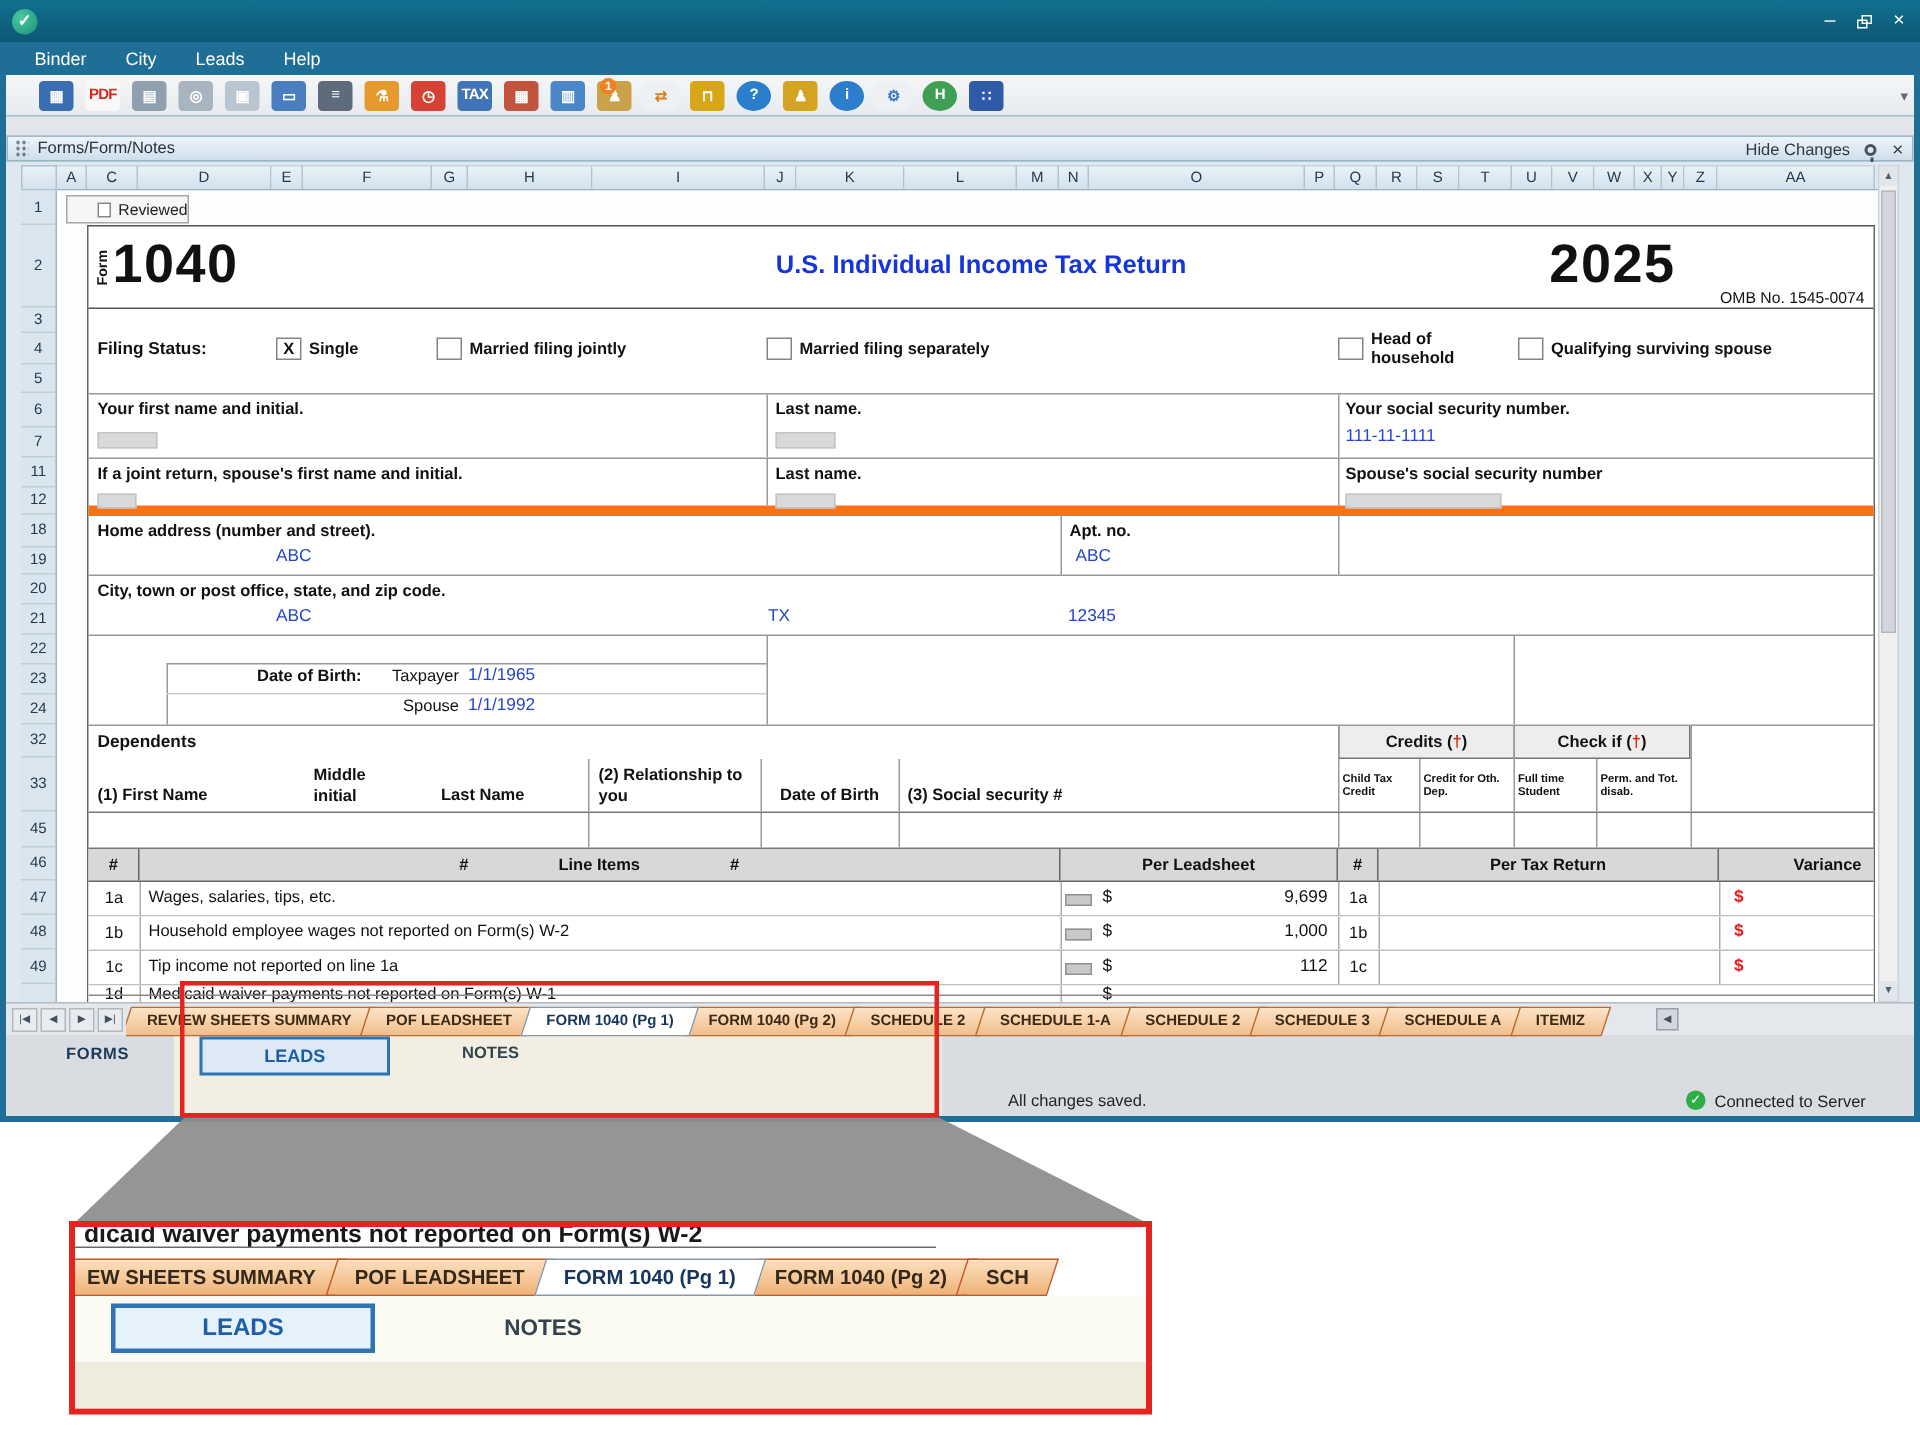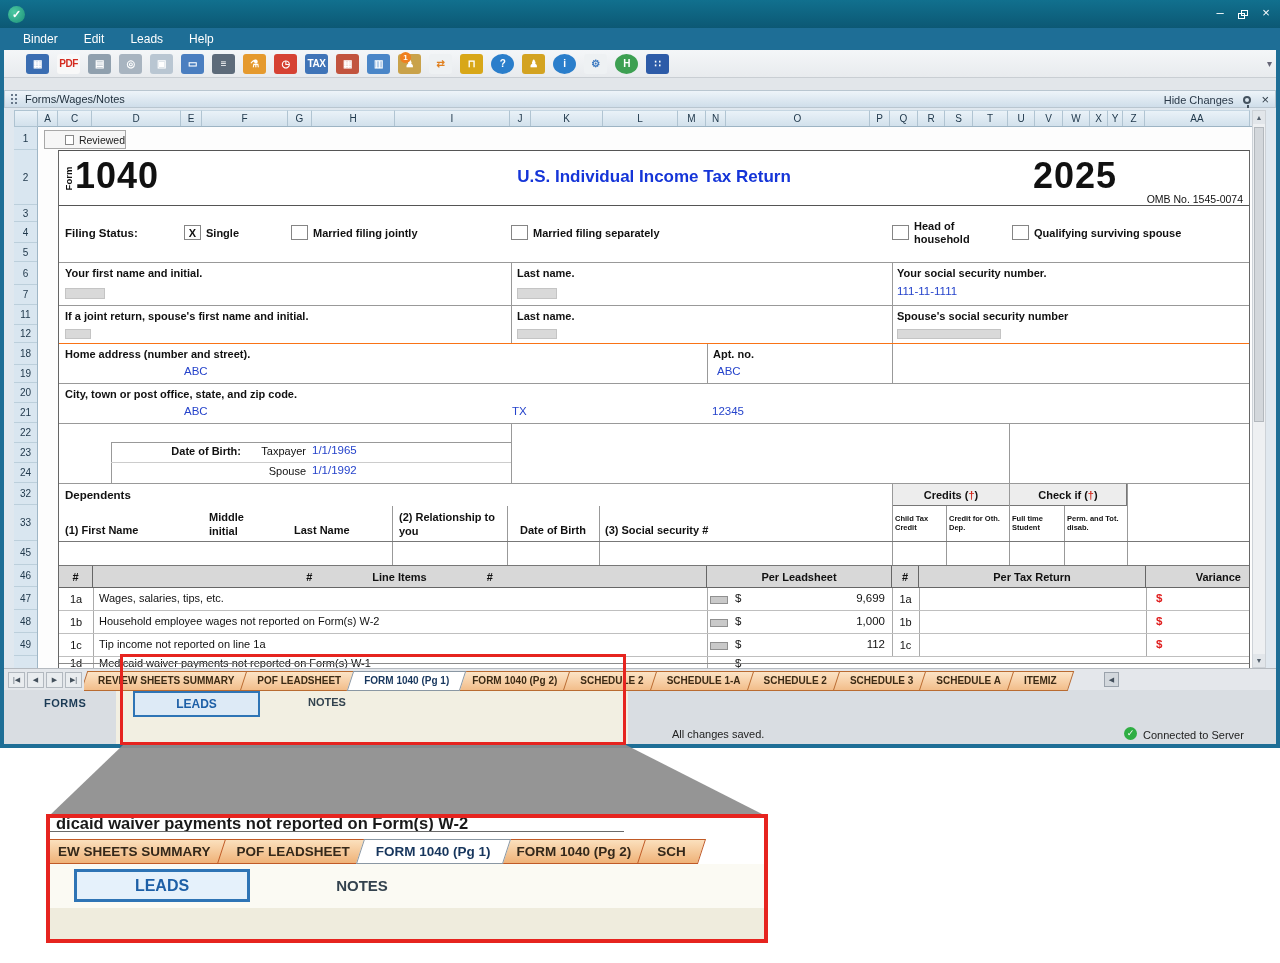--- a/index.html
+++ b/index.html
@@ -201,21 +201,21 @@
         <span class="win-btn restore-icon">
             <i></i>
             <b></b>
           </span>
         <span class="win-btn">×</span>
       </div>
     </div>
 
     <div id="menubar">
       <span class="menu-item">Binder</span>
-      <span class="menu-item">Edit</span>
+      <span class="menu-item">City</span>
       <span class="menu-item">Leads</span>
       <span class="menu-item">Help</span>
     </div>
 
     <div id="toolbar">
 
         <span class="t-ico" style="background: rgb(58, 109, 178); color: rgb(255, 255, 255); border-radius: 3px;">▦</span>
 
         <span class="t-ico" style="background: rgb(248, 248, 248); color: rgb(212, 42, 30); border-radius: 3px;">PDF</span>
 
@@ -257,21 +257,21 @@
 
         <span class="t-ico" style="background: rgb(45, 91, 168); color: rgb(255, 255, 255); border-radius: 3px;">∷</span>
       </div>
     <div class="ab t-badge" style="top:52px;">1</div>
     <div class="ab t-overflow" style="top:58px;">▾</div>
 
     <div id="gap-strip"></div>
 
     <div id="panel-header">
       <span class="grip"></span>
-      <span class="panel-title">Forms/Wages/Notes</span>
+      <span class="panel-title">Forms/Form/Notes</span>
       <span class="panel-right">
         <span class="hide-changes">Hide Changes</span>
         <span class="pin-icon"></span>
         <span class="panel-close">×</span>
       </span>
     </div>
 
     <div id="panel-body">
 
       <div id="corner-cell"></div>
@@ -415,21 +415,21 @@
             <span class="vl" style="left:452px;"></span>
             <span class="vl" style="left:833px;"></span>
             <span class="lbl" style="left:6px; top:4px;">Your first name and initial.</span>
             <span class="stub" style="left:6px; top:25px; width:40px; height:11px;"></span>
             <span class="lbl" style="left:458px; top:4px;">Last name.</span>
             <span class="stub" style="left:458px; top:25px; width:40px; height:11px;"></span>
             <span class="lbl" style="left:838px; top:4px;">Your social security number.</span>
             <span class="bval" style="left:838px; top:22px;">111-11-1111</span>
           </div>
 
-          <div class="band" style="height:38px; border-bottom:1px solid #f97316;">
+          <div class="band" style="height:38px; border-bottom:7px solid #f97316;">
             <span class="vl" style="left:452px;"></span>
             <span class="vl" style="left:833px;"></span>
             <span class="lbl" style="left:6px; top:4px;">If a joint return, spouse's first name and initial.</span>
             <span class="stub" style="left:6px; top:23px; width:26px; height:10px;"></span>
             <span class="lbl" style="left:458px; top:4px;">Last name.</span>
             <span class="stub" style="left:458px; top:23px; width:40px; height:10px;"></span>
             <span class="lbl" style="left:838px; top:4px;">Spouse's social security number</span>
             <span class="stub" style="left:838px; top:23px; width:104px; height:10px;"></span>
           </div>
 

